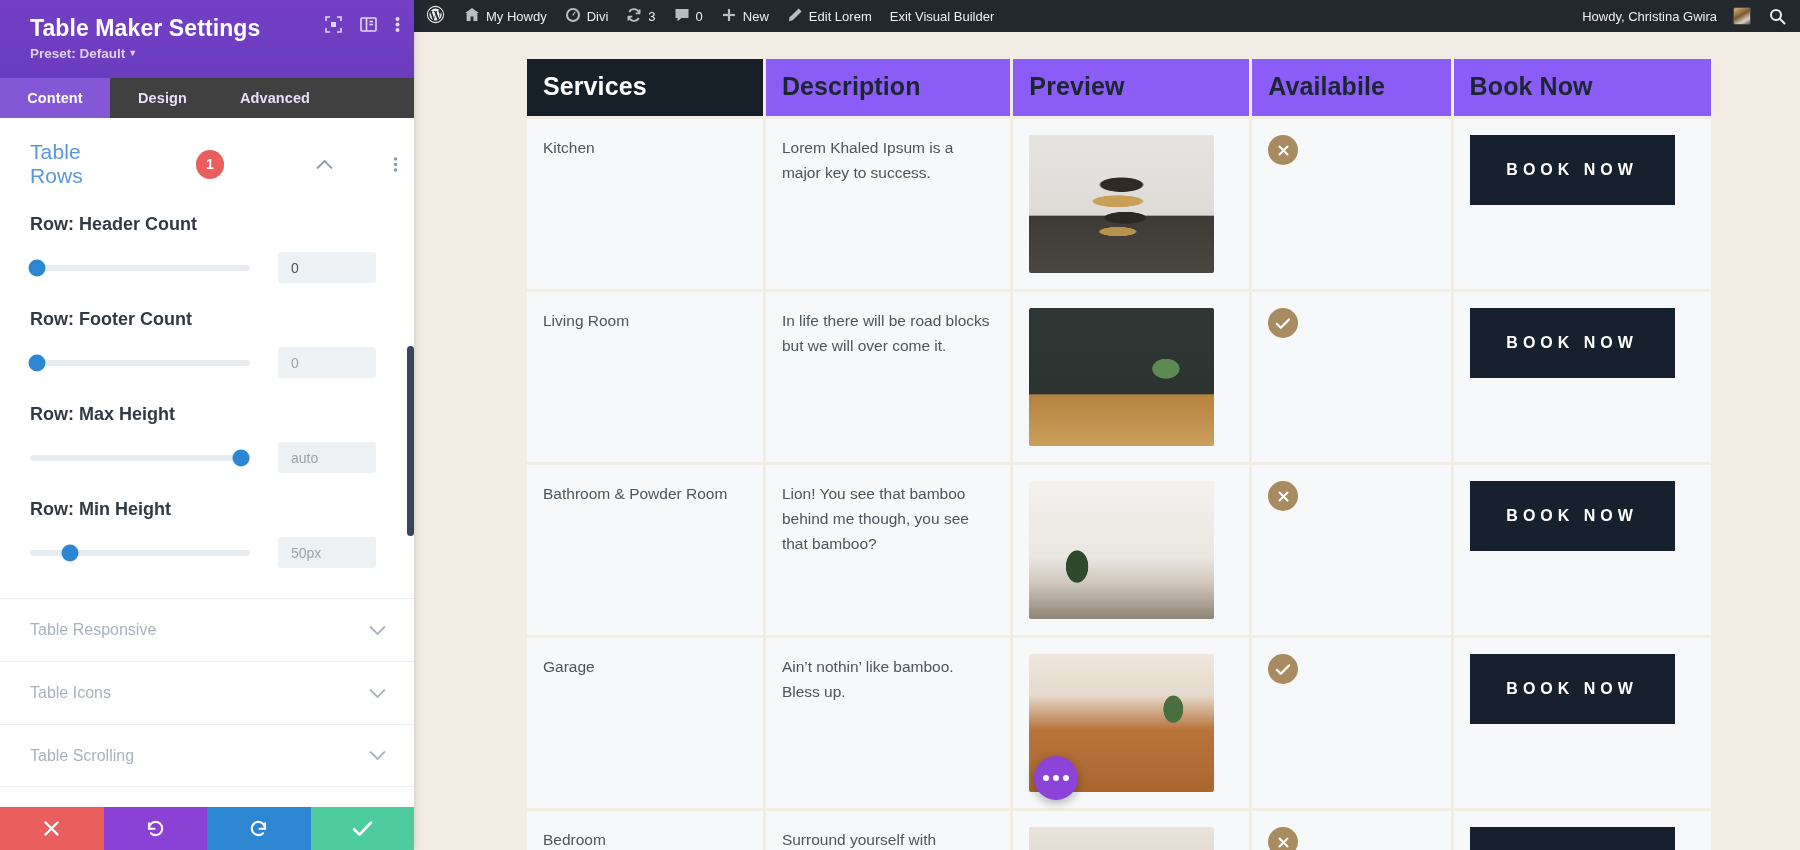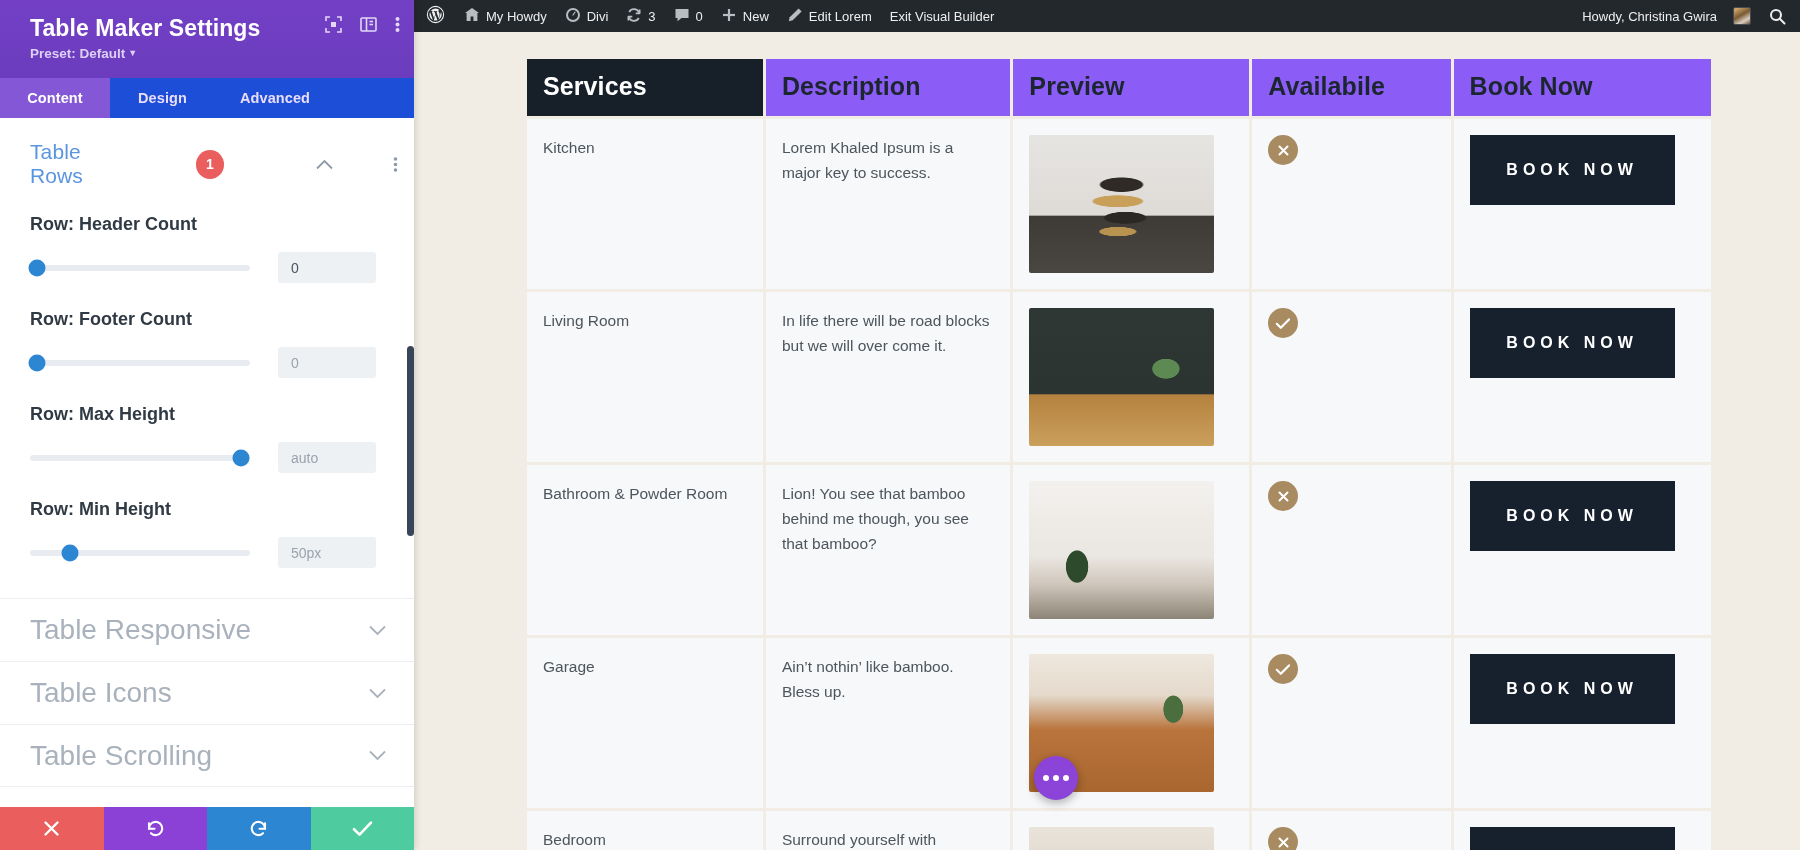--- a/index.html
+++ b/index.html
@@ -35,21 +35,21 @@
     margin-top: 4px; display: inline-block;
   }
   .sb-preset .caret { font-size: 9px; margin-left: 3px; vertical-align: 2px;}
   .sb-head-icons {
     position: absolute; right: 14px; top: 16px;
     display: flex; gap: 18px; align-items: center;
   }
   .sb-head-icons .ic { color:#e4d8f8; cursor: pointer; display:flex; }
   .sb-head-icons svg { display:block; }
 
-  .sb-tabs { display: flex; height: 40px; background: #1d4ed8; }
+  .sb-tabs { display: flex; height: 40px; background: #404040; }
   .sb-tab {
     flex: 0 0 auto; color: #e9ddfb; font-size: 14.5px; font-weight: 600;
     display: flex; align-items: center; justify-content: center;
     cursor: pointer; letter-spacing: .1px;
   }
   .sb-tab.t0 { width: 110px; background: #8457d6; color:#fff; }
   .sb-tab.t1 { width: 105px; }
   .sb-tab.t2 { width: 120px; }
 
   .sb-body { flex: 1; overflow: hidden; position: relative; background:#fff; }
@@ -92,21 +92,21 @@
   }
   .val-box.placeholder { color: #9aa3ac; }
 
   .accordion { margin-top: 30px; }
   .acc-row {
     height: 63px; border-top: 1px solid #eceff2;
     display: flex; align-items: center; padding: 0 16px 0 30px;
     cursor: pointer;
   }
   .acc-row:last-child { border-bottom: 1px solid #eceff2; }
-  .acc-label { font-size: 28px; color: #a9b2bc; font-weight: 400; flex: 1; }
+  .acc-label { font-size: 16px; color: #a9b2bc; font-weight: 400; flex: 1; }
   .acc-chevron { color: #a9b2bc; display:flex; margin-right: 12px;}
 
   .sb-scrollbar {
     position: absolute; right: 0px; top: 228px;
     width: 7px; height: 190px; background: #39465a; border-radius: 4px;
   }
 
   .sb-footer { display: flex; height: 43px; }
   .fbtn {
     flex: 1; display: flex; align-items: center; justify-content: center;

